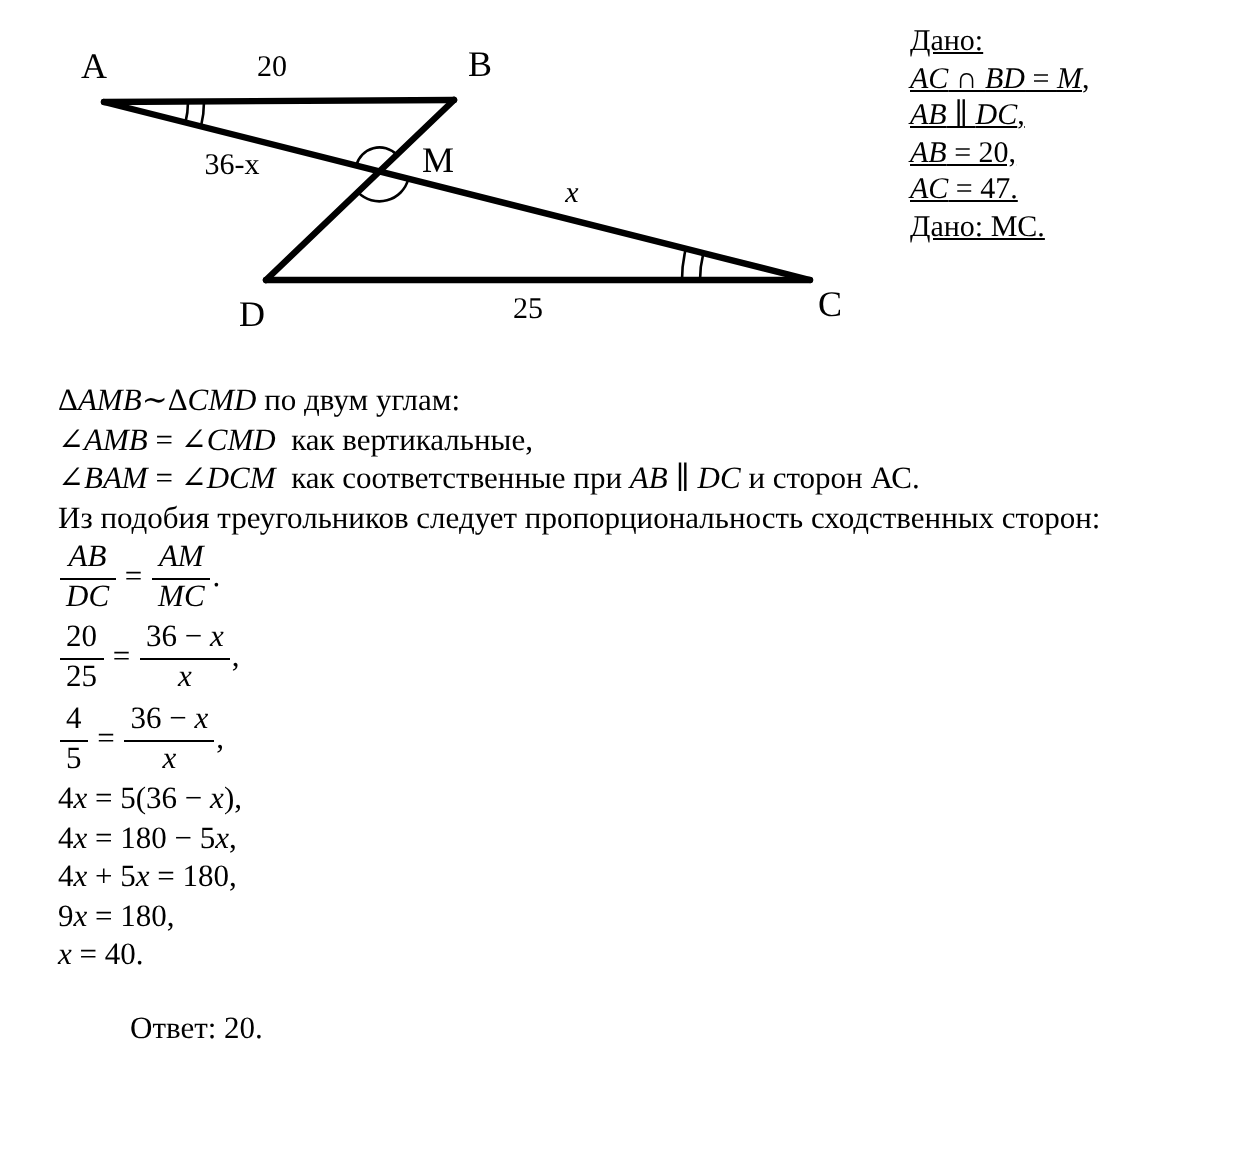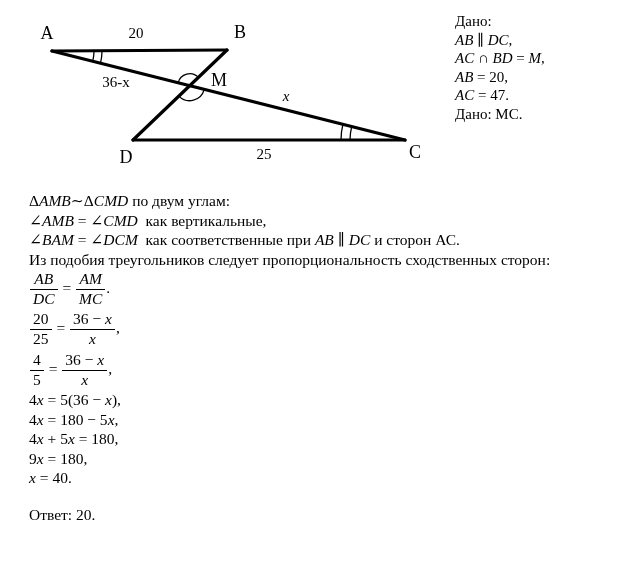--- a/index.html
+++ b/index.html
@@ -21,20 +21,21 @@
     left: 0;
     top: 0;
   }
   .given-block {
     position: absolute;
     left: 455px;
     top: 12px;
     font-size: 15px;
     line-height: 18.6px;
     white-space: nowrap;
+    text-decoration: underline;
   }
   .solution-block {
     position: absolute;
     left: 29px;
     top: 191px;
     width: 588px;
     font-size: 15.5px;
     line-height: 19.5px;
   }
   .line { white-space: nowrap; }
@@ -48,21 +49,21 @@
   }
   .frac .num {
     display: block;
     border-bottom: 1.3px solid #000;
     padding: 0 3px 1px 3px;
   }
   .frac .den {
     display: block;
     padding: 1px 3px 0 3px;
   }
-  .answer-line { margin-top: 17px; }
+  .answer-line { margin-top: 17px; margin-left: 36px; }
   svg text {
     font-family: "Liberation Serif", "DejaVu Serif", serif;
     fill: #000000;
   }
   .vertex-label { font-size: 18px; }
   .measure-label { font-size: 15px; }
   .x-label { font-size: 15px; font-style: italic; }
 </style>
 </head>
 <body>
@@ -92,22 +93,22 @@
     <text x="211" y="86" text-anchor="start" class="vertex-label">M</text>
 
     <text x="136" y="38" text-anchor="middle" class="measure-label">20</text>
     <text x="264" y="159" text-anchor="middle" class="measure-label">25</text>
     <text x="116" y="87" text-anchor="middle" class="measure-label">36-x</text>
     <text x="286" y="101" text-anchor="middle" class="x-label">x</text>
   </svg>
 
   <div class="given-block">
     <div class="line">Дано:</div>
+    <div class="line"><span class="it">AC</span><span> ∩ </span><span class="it">BD</span><span> = </span><span class="it">M</span><span>,</span></div>
     <div class="line"><span class="it">AB</span><span> ∥ </span><span class="it">DC</span><span>,</span></div>
-    <div class="line"><span class="it">AC</span><span> ∩ </span><span class="it">BD</span><span> = </span><span class="it">M</span><span>,</span></div>
     <div class="line"><span class="it">AB</span><span> = 20,</span></div>
     <div class="line"><span class="it">AC</span><span> = 47.</span></div>
     <div class="line"><span>Дано: MC.</span></div>
   </div>
 
   <div class="solution-block">
     <div class="line"><span>Δ</span><span class="it">AMB</span><span>∼</span><span>Δ</span><span class="it">CMD</span><span> по двум углам:</span></div>
     <div class="line"><span>∠</span><span class="it">AMB</span><span> = </span><span>∠</span><span class="it">CMD</span><span>&nbsp; как вертикальные,</span></div>
     <div class="line"><span>∠</span><span class="it">BAM</span><span> = </span><span>∠</span><span class="it">DCM</span><span>&nbsp; как соответственные при </span><span class="it">AB</span><span> ∥ </span><span class="it">DC</span><span> и сторон АС.</span></div>
     <div class="line"><span>Из подобия треугольников следует пропорциональность сходственных сторон:</span></div>

